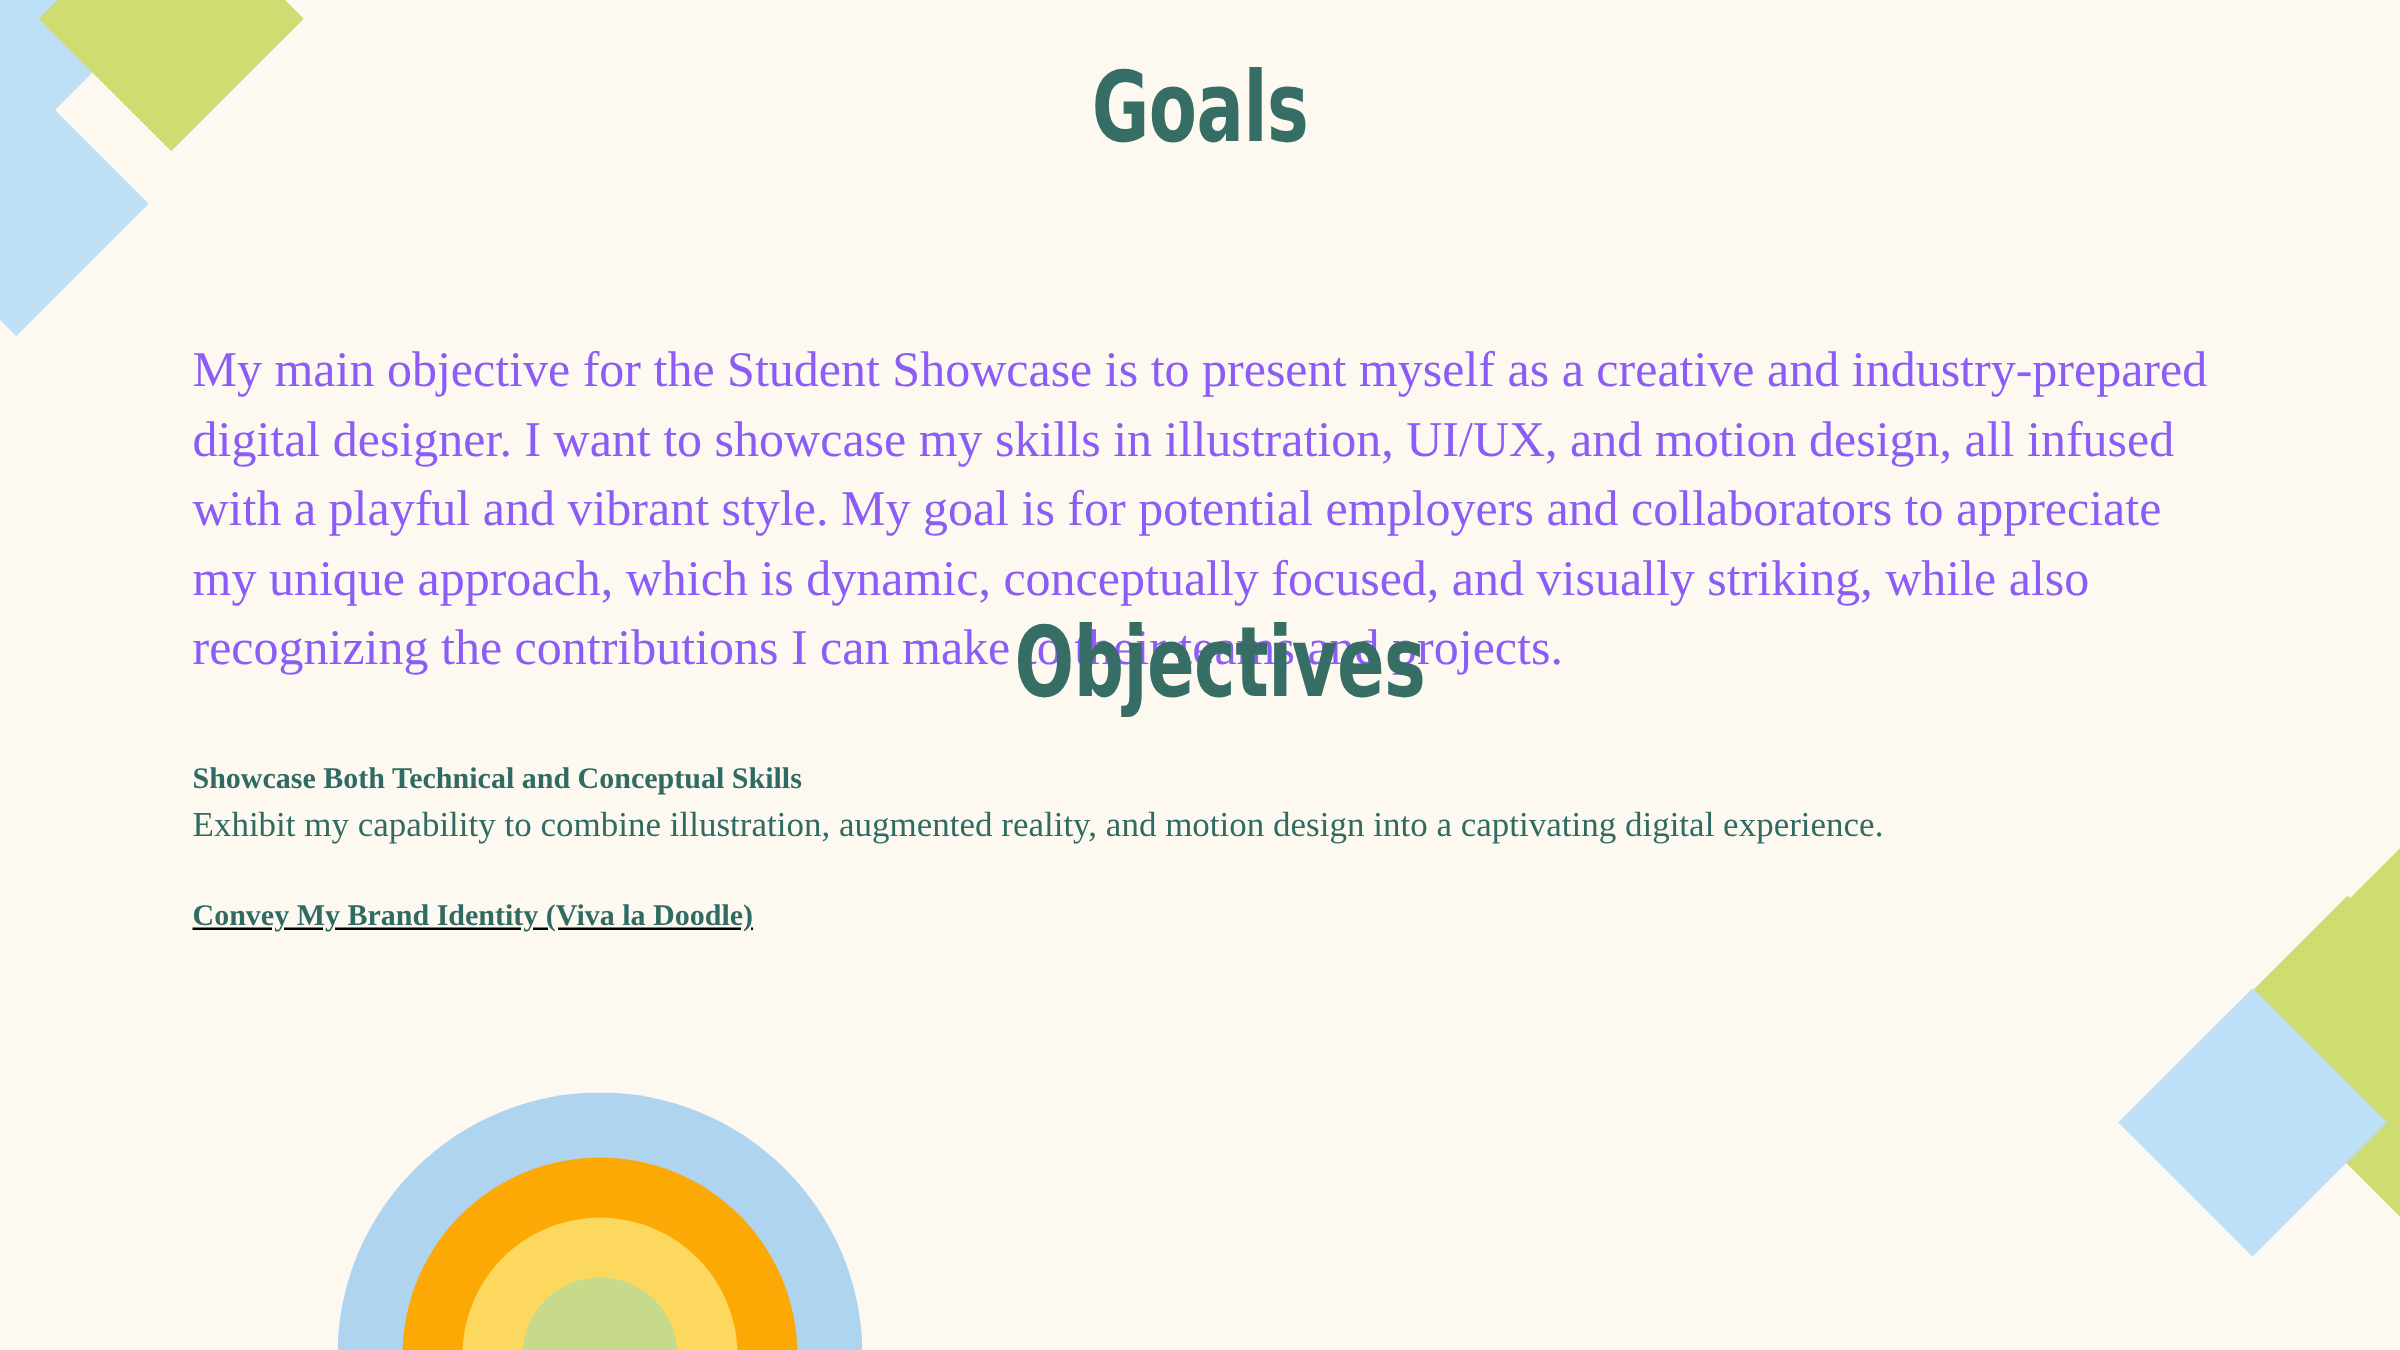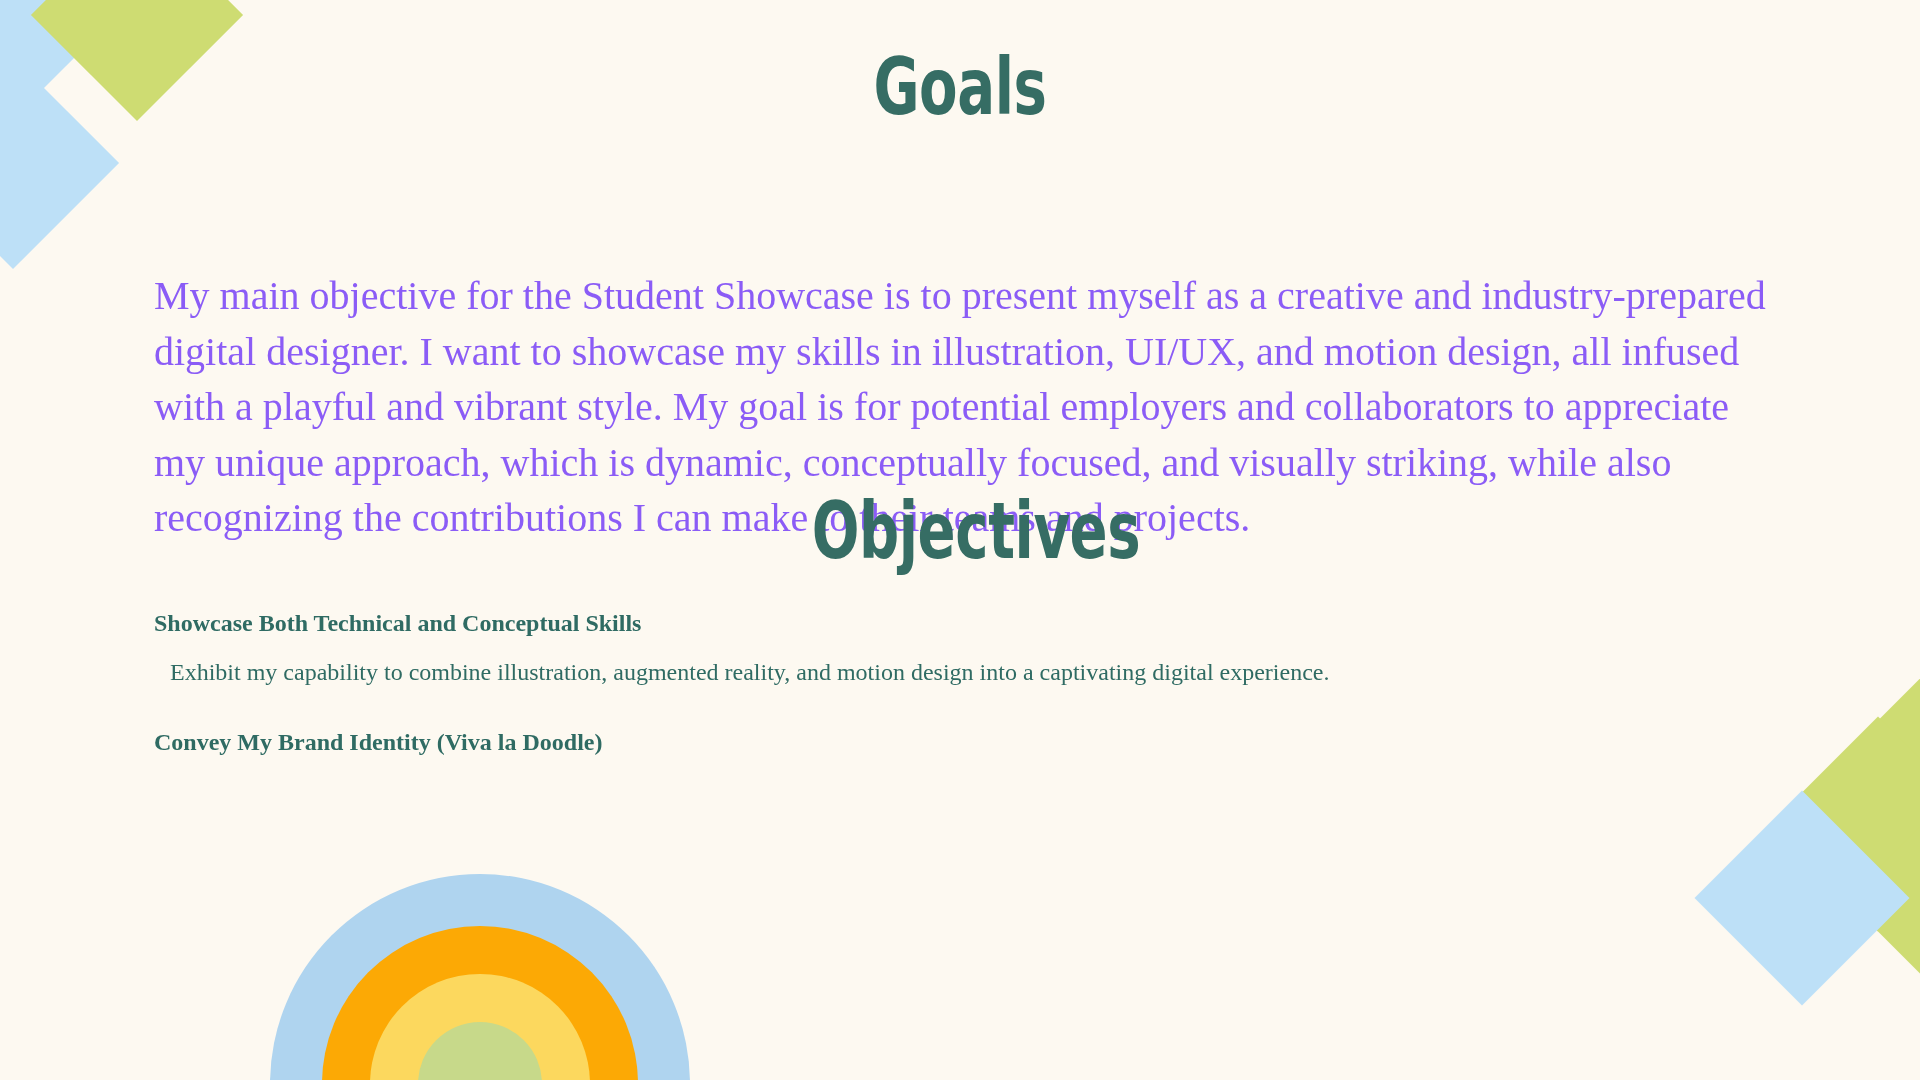--- a/index.html
+++ b/index.html
@@ -148,35 +148,35 @@
   .objectives-list {
     position: absolute;
     top: 608px;
     left: 154px;
     width: 1600px;
   }
 
   .objective-item {
     margin-bottom: 38px;
   }
-  .objective-item:last-child { margin-bottom: 0; }
+  .objective-item:last-child { margin-bottom: 0; text-decoration: underline; }
 
   .objective-heading {
     font-size: 24px;
     font-weight: 700;
     color: #2F6B63;
     line-height: 1.28;
     margin: 0 0 2px 0;
   }
 
   .objective-desc {
-    font-size: 24px;
+    font-size: 28px;
     color: #2F6B63;
     line-height: 1.42;
-    margin: 16px;
+    margin: 0;
   }
 </style>
 </head>
 <body>
 
 <div class="slide">
 
   <div class="deco-layer">
     <div class="diamond d-tl-blue-1"></div>
     <div class="diamond d-tl-blue-2"></div>

